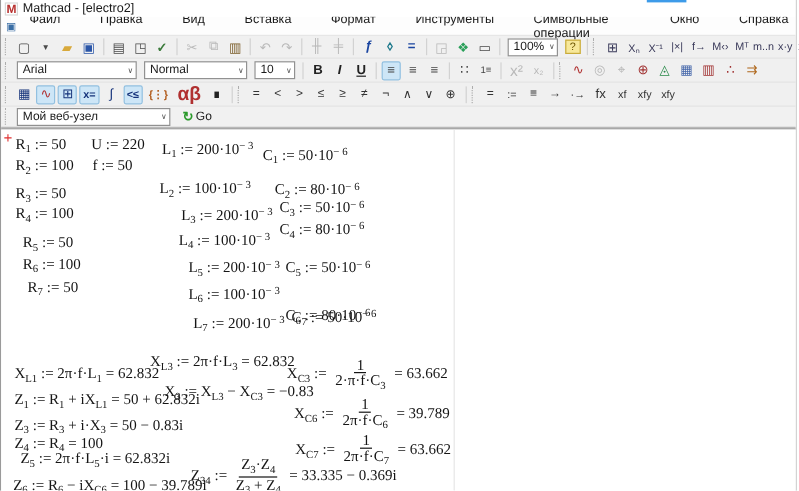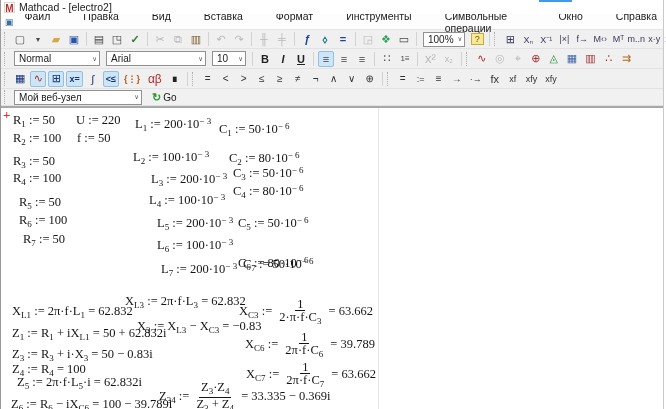--- a/index.html
+++ b/index.html
@@ -182,28 +182,28 @@
       </div>
       <div class="tbtn">
         <span style="color: rgb(58, 58, 90); font-size: 9px;">x·y</span>
       </div>
       <div class="tbtn">
         <span style="color: rgb(58, 58, 90); font-size: 9px;">x×y</span>
       </div>
     </div>
   <div class="toolbar tb2">
       <div class="handle"></div>
+      <div class="combo" style="width: 100px;">
+        <span class="cval">Arial</span>
+        <span class="arr">∨</span>
+      </div>
       <div class="combo" style="width: 86px;">
         <span class="cval">Normal</span>
         <span class="arr">∨</span>
       </div>
-      <div class="combo" style="width: 100px;">
-        <span class="cval">Arial</span>
-        <span class="arr">∨</span>
-      </div>
       <div class="combo" style="width: 34px;">
         <span class="cval">10</span>
         <span class="arr">∨</span>
       </div>
       <div class="sep"></div>
       <div class="tbtn">
         <span style="color: rgb(34, 34, 34); font-weight: bold;">B</span>
       </div>
       <div class="tbtn">
         <span style="color: rgb(34, 34, 34); font-weight: bold; font-style: italic;">I</span>
@@ -282,21 +282,21 @@
       <div class="tbtn">
         <span style="color: rgb(20, 50, 122);">∫</span>
       </div>
       <div class="tbtn pressed">
         <span style="color: rgb(20, 50, 122); font-size: 9px; font-weight: bold;">&lt;≤</span>
       </div>
       <div class="tbtn">
         <span style="color: rgb(176, 90, 26); font-size: 9px; font-weight: bold;">{⋮}</span>
       </div>
       <div class="tbtn">
-        <span style="color: rgb(176, 48, 48); font-size: 12px; font-weight: normal;">αβ</span>
+        <span style="color: rgb(176, 48, 48); font-size: 16px; font-weight: bold;">αβ</span>
       </div>
       <div class="tbtn">
         <span style="color: rgb(34, 34, 34);">∎</span>
       </div>
       <div class="sep"></div>
       <div class="handle"></div>
       <div class="tbtn">
         <span style="color: rgb(51, 51, 51); font-size: 10px;">=</span>
       </div>
       <div class="tbtn">

